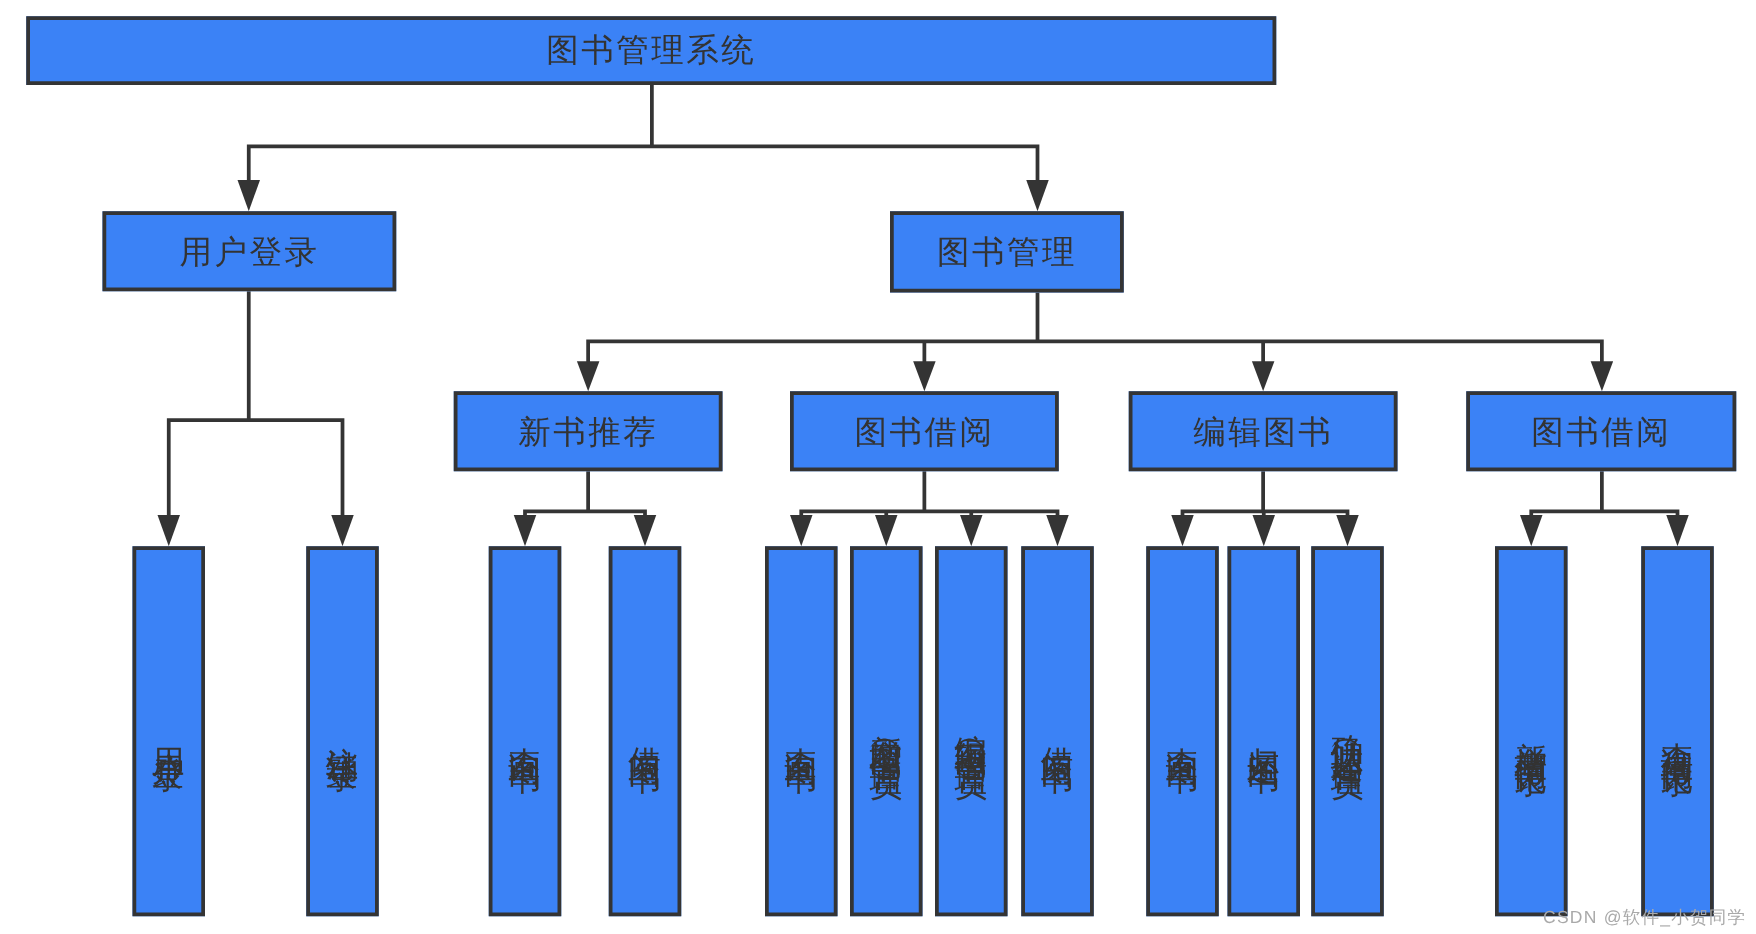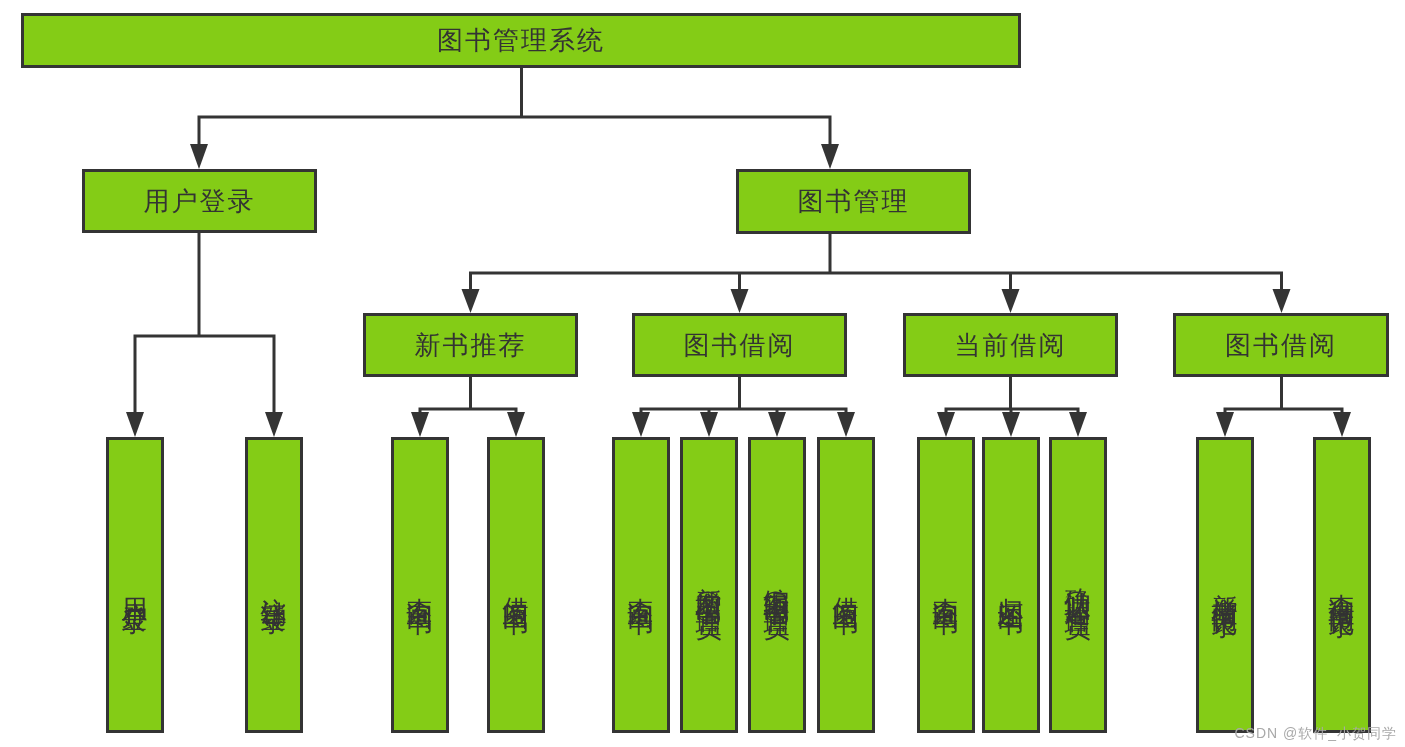--- a/index.html
+++ b/index.html
@@ -15,41 +15,41 @@
   .wires {
     position: absolute;
     left: 0; top: 0;
     width: 1405px; height: 747px;
     pointer-events: none;
   }
   .node {
     position: absolute;
     box-sizing: border-box;
     border: 3px solid #343434;
-    background: #84cc16;
+    background: #3b82f6;
     display: flex;
     align-items: center;
     justify-content: center;
     font-size: 26px;
     letter-spacing: 2px;
     white-space: nowrap;
     color: #333333;
   }
   .leaf {
     writing-mode: vertical-rl;
     text-orientation: mixed;
     letter-spacing: 4px;
     font-size: 26px;
     white-space: normal;
     line-height: 1;
   }
   
   .n-root  { left: 21px;   top: 13px;  width: 1000px; height: 55px; }
   .n-l2a   { left: 82px;   top: 169px; width: 235px;  height: 64px; }
-  .n-l2b   { left: 712px;  top: 169px; width: 235px;  height: 65px; margin-left: 24px; }
+  .n-l2b   { left: 712px;  top: 169px; width: 187px;  height: 65px; }
   .n-l3a   { left: 363px;  top: 313px; width: 215px;  height: 64px; }
   .n-l3b   { left: 632px;  top: 313px; width: 215px;  height: 64px; }
   .n-l3c   { left: 903px;  top: 313px; width: 215px;  height: 64px; }
   .n-l3d   { left: 1173px; top: 313px; width: 216px;  height: 64px; }
   .leaf    { top: 437px; width: 58px; height: 296px; }
   .lf-0  { left: 106px;  }
   .lf-1  { left: 245px;  }
   .lf-2  { left: 391px;  }
   .lf-3  { left: 487px;  }
   .lf-4  { left: 612px;  }
@@ -120,21 +120,21 @@
     </g>
   </svg>
 
   <div class="node n-root">图书管理系统</div>
 
   <div class="node n-l2a">用户登录</div>
   <div class="node n-l2b">图书管理</div>
 
   <div class="node n-l3a">新书推荐</div>
   <div class="node n-l3b">图书借阅</div>
-  <div class="node n-l3c">当前借阅</div>
+  <div class="node n-l3c">编辑图书</div>
   <div class="node n-l3d">图书借阅</div>
 
   <div class="node leaf lf-0">用户登录</div>
   <div class="node leaf lf-1">注销登录</div>
   <div class="node leaf lf-2">查询图书</div>
   <div class="node leaf lf-3">借阅图书</div>
   <div class="node leaf lf-4">查询图书</div>
   <div class="node leaf lf-5">新增图书（管理员）</div>
   <div class="node leaf lf-6">编辑图书（管理员）</div>
   <div class="node leaf lf-7">借阅图书</div>

